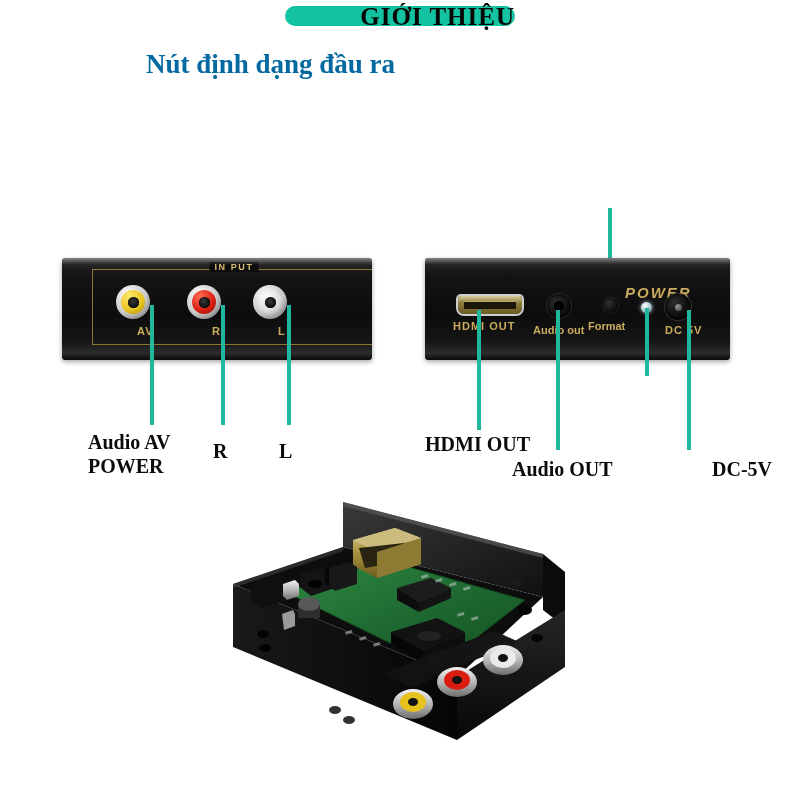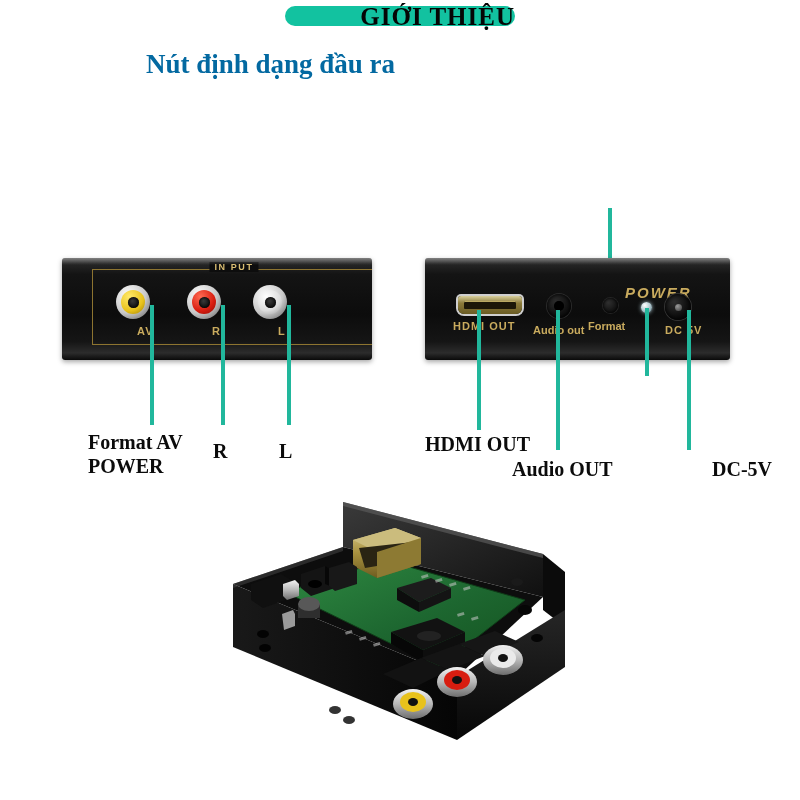--- a/index.html
+++ b/index.html
@@ -188,21 +188,21 @@
       <span class="jack-label" style="left:106px;top:55px;">R</span>
       <span class="jack-label" style="left:172px;top:55px;">L</span>
     </div>
   </div>
 
   <div class="lead" style="left: 150px; top: 305px; height: 120px; background: rgb(33, 183, 156);"></div>
   <div class="lead" style="left: 221px; top: 305px; height: 120px; background: rgb(33, 183, 156);"></div>
   <div class="lead" style="left: 287px; top: 305px; height: 120px; background: rgb(33, 183, 156);"></div>
 
   <div class="callout" style="left:88px;top:430px;font-size:20px;line-height:24px;text-align:left;">
-    <span>Format AV</span>
+    <span>Audio AV</span>
     <span class="l2">POWER</span>
   </div>
   <div class="callout" style="left:213px;top:440px;font-size:20px;"><span>R</span></div>
   <div class="callout" style="left:279px;top:440px;font-size:20px;"><span>L</span></div>
 
   <div class="panel" id="panel-out">
 
     <div class="hdmi">
       <div class="slot"></div>
     </div>

